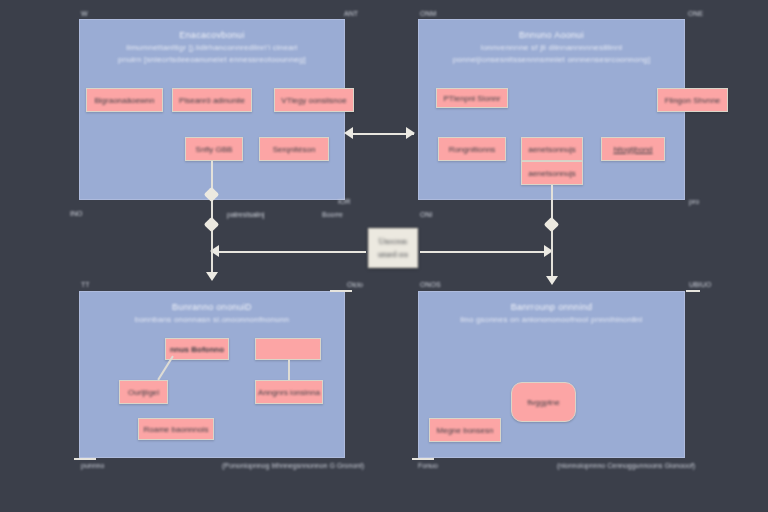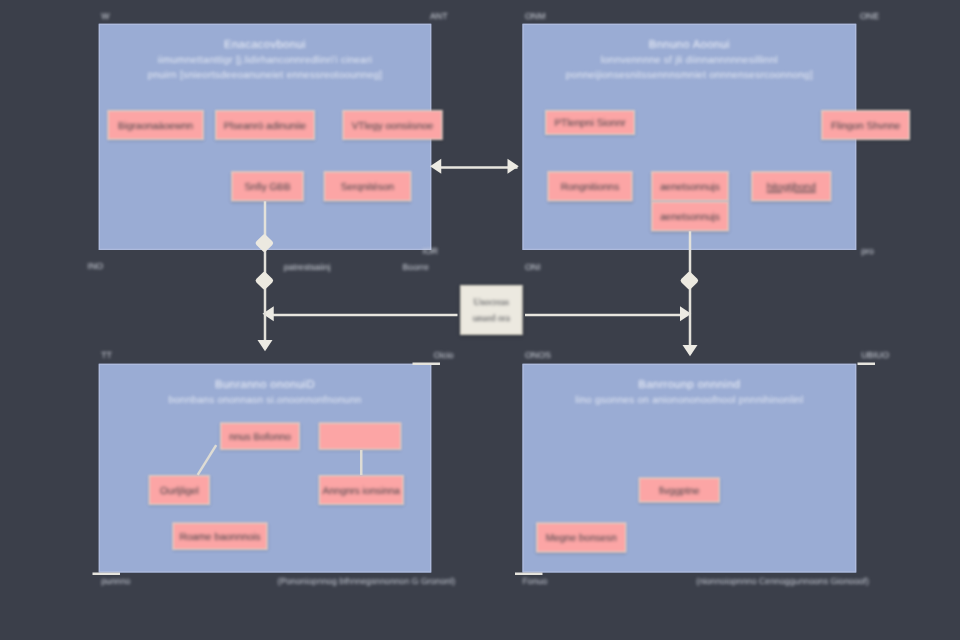--- a/index.html
+++ b/index.html
@@ -180,21 +180,21 @@
   </div>
   <div class="corner-label" style="left:420px; top:10px;">ONM</div>
   <div class="corner-label" style="left:688px; top:10px;">ONE</div>
   <div class="corner-label" style="left:420px; top:211px;">ONI</div>
   <div class="corner-label" style="left:689px; top:198px;">pro</div>
 
   <div class="panel" style="left:79px; top:291px; width:266px; height:167px;">
     <div class="panel-title">Bunranno ononuiD</div>
     <div class="panel-sub">bonnbans ononnasn si.onoonnonfnonunn</div>
   </div>
-  <div class="node" style="left:176px; top:338px; width:64px; height:22px;">
+  <div class="node" style="left:165px; top:338px; width:64px; height:22px;font-weight:bold;">
     <span>nnus Bofonno</span>
   </div>
   <div class="node" style="left:255px; top:338px; width:66px; height:22px;">
     <span></span>
   </div>
   <div class="node" style="left:119px; top:380px; width:49px; height:24px;">
     <span>Ourljligel</span>
   </div>
   <div class="node" style="left:255px; top:380px; width:68px; height:24px;">
     <span>Anngnrs ionsinna</span>
@@ -208,21 +208,21 @@
   <div class="corner-label" style="left:347px; top:281px;">Oicio</div>
   <div class="footer-label" style="left:81px; top:462px;">punnno</div>
   <div class="footer-label" style="left:222px; top:462px;">(Pononiopnnog bthnnegsnnonnon  G  Grononl)</div>
   <div class="corner-tick" style="left:74px; top:458px; width:22px; height:1.5px;"></div>
   <div class="corner-tick" style="left:330px; top:290px; width:22px; height:1.5px;"></div>
 
   <div class="panel" style="left:418px; top:291px; width:267px; height:167px;">
     <div class="panel-title">Banrrounp onnnind</div>
     <div class="panel-sub">lino gsonnes on anionononoofnool pnnnihinonlinl</div>
   </div>
-  <div class="node" style="left:511px; top:382px; width:65px; height:20px;">
+  <div class="node" style="left:511px; top:382px; width:65px; height:40px;border-radius:11px;">
     <span>fivggptne</span>
   </div>
   <div class="node" style="left:429px; top:418px; width:72px; height:24px;">
     <span>Megne bonsesn</span>
   </div>
   <div class="corner-label" style="left:420px; top:281px;">ONOS</div>
   <div class="corner-label" style="left:689px; top:281px;">UBIUO</div>
   <div class="footer-label" style="left:418px; top:462px;">Fonuo</div>
   <div class="footer-label" style="left:557px; top:462px;">(nionnoiopnnno Cennoggunnoons Gionooof)</div>
   <div class="corner-tick" style="left:412px; top:458px; width:22px; height:1.5px;"></div>

